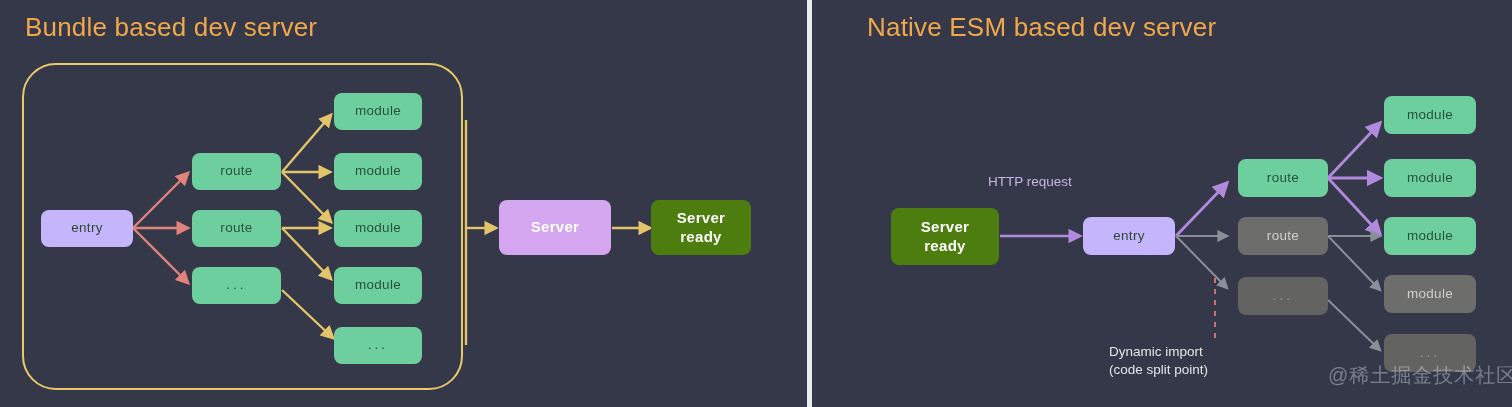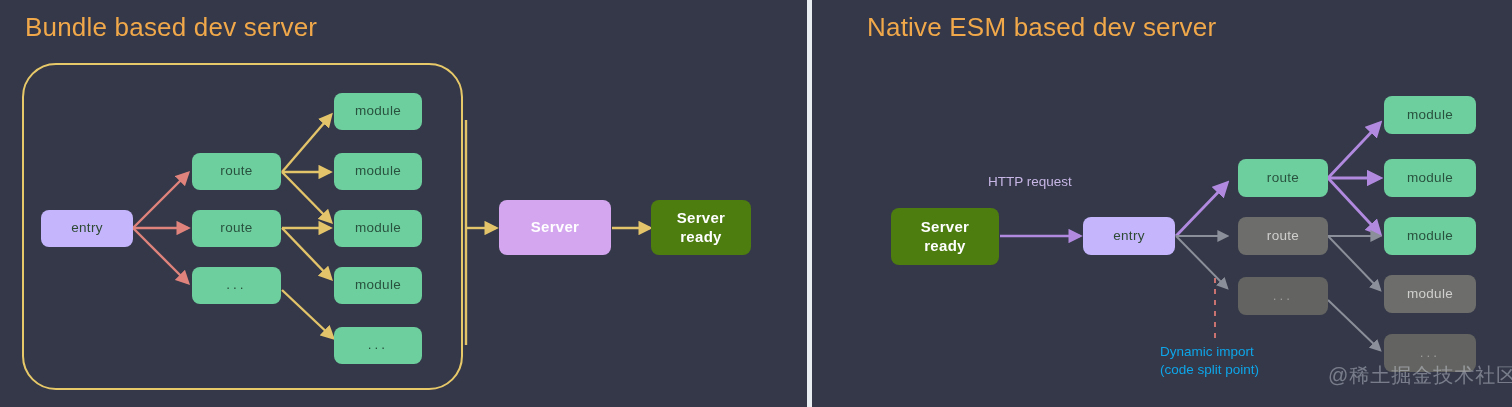--- a/index.html
+++ b/index.html
@@ -85,21 +85,21 @@
     pointer-events: none;
   }
 
   .edge-label {
     position: absolute;
     white-space: nowrap;
     font-size: 13.5px;
     line-height: 1.35;
   }
   #label-http    { color: #c7b6e6; left: 988px; top: 173px; }
-  #label-dynamic { color: #0ea5e9; left: 1160px; top: 343px; }
+  #label-dynamic { color: #e5e5e5; left: 1109px; top: 343px; }
 
   .watermark {
     position: absolute;
     left: 1328px;
     top: 362px;
     color: rgba(225,230,240,0.40);
     font-size: 20px;
     letter-spacing: 1px;
     white-space: nowrap;
   }

